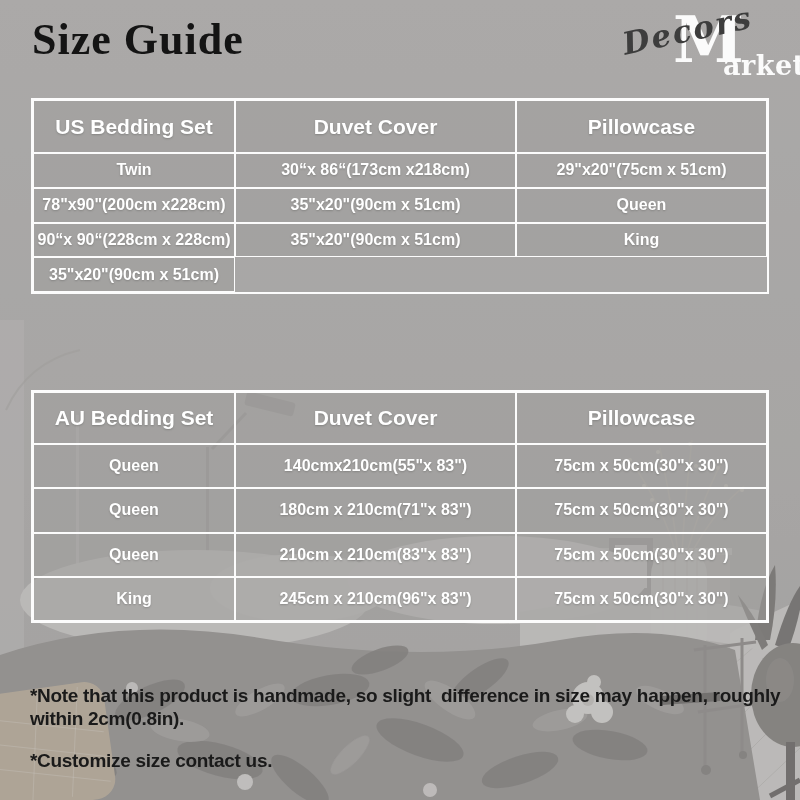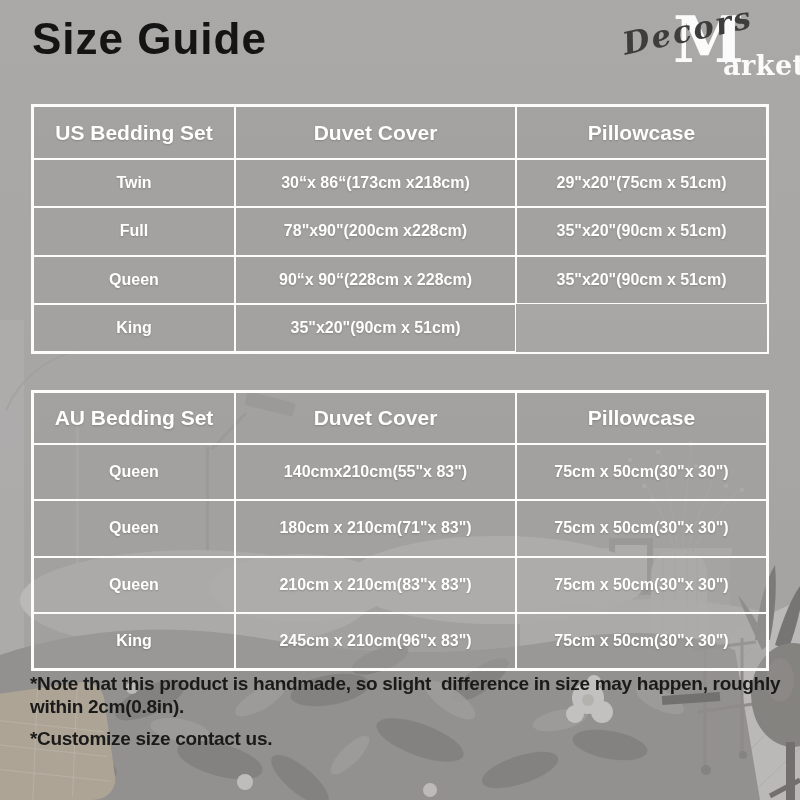--- a/index.html
+++ b/index.html
@@ -6,21 +6,21 @@
   body{
     width:800px;height:800px;position:relative;overflow:hidden;
     background:#a8a7a5;
     font-family:"Liberation Sans", sans-serif;
   }
   .scene{position:absolute;inset:0;z-index:0;}
   .content{position:absolute;inset:0;z-index:2;}
 
   .page-title{
     position:absolute;left:32px;top:14px;
-    font-family:Liberation Sans, sans-serif;font-weight:700;
+    font-family:Liberation Serif, serif;font-weight:700;
     font-size:44px;letter-spacing:1px;color:#141414;
   }
 
   .logo{position:absolute;top:8px;right:12px;width:165px;height:84px;}
   .logo-m{
     position:absolute;left:50px;top:0px;
     font-family:"DejaVu Serif",serif;font-weight:700;
     font-size:64px;line-height:1;color:#fbfbfb;
   }
   .logo-rest{
@@ -32,43 +32,43 @@
     position:absolute;left:0px;top:18px;
     font-family:"DejaVu Serif",serif;font-style:italic;font-weight:600;
     font-size:31px;color:#3d3d3d;letter-spacing:2px;
     transform:rotate(-12deg);transform-origin:left center;
   }
 
   .size-table{
     position:absolute;left:31px;width:738px;box-sizing:border-box;
     display:grid;border:2px solid #fcfcfc;
   }
-  #us-table{top:104px;height:250px;
+  #us-table{top:98px;height:196px;
     grid-template-columns:202px 281px 251px;
     grid-template-rows:53px 1fr 1fr 1fr 1fr;}
-  #au-table{top:390px;height:281px;
+  #au-table{top:390px;height:233px;
     grid-template-columns:202px 281px 251px;
     grid-template-rows:52px 1fr 1fr 1fr 1fr;}
   .cell{
     box-sizing:border-box;border:1px solid #fcfcfc;
     background:rgba(159,158,156,0.55);
     display:flex;align-items:center;justify-content:center;
     color:#ffffff;font-weight:700;font-size:16px;
     text-shadow:0 1px 2px rgba(40,40,40,0.25);
     white-space:nowrap;
   }
   .cell.head{font-size:21px;}
 
   .notes{
     position:absolute;left:30px;top:672px;width:770px;
     color:#1a1a1a;font-weight:700;font-size:19px;line-height:1.22;
     letter-spacing:-0.3px;
   }
-  .note-line{white-space:pre-wrap;}
-  .note-line + .note-line{margin-top:9px;}
+  .note-line{white-space:pre-wrap;margin-top:12px;}
+  .note-line + .note-line{margin-top:19px;}
 </style>
 </head>
 <body>
 
 <svg class="scene" width="800" height="800" viewBox="0 0 800 800" aria-hidden="true">
   <defs>
     <linearGradient id="wall" x1="0" y1="0" x2="0" y2="1">
       <stop offset="0" stop-color="#acaba9"></stop>
       <stop offset="0.55" stop-color="#a6a5a3"></stop>
       <stop offset="1" stop-color="#9f9e9c"></stop>
@@ -215,21 +215,20 @@
 
   <div class="size-table" id="us-table">
     <div class="cell head">US Bedding Set</div>
     <div class="cell head">Duvet Cover</div>
     <div class="cell head">Pillowcase</div>
 
     <div class="cell">Twin</div>
     <div class="cell">30“x 86“(173cm x218cm)</div>
     <div class="cell">29"x20"(75cm x 51cm)</div>
 
-    <div class="cell">Full</div>
     <div class="cell">78"x90"(200cm x228cm)</div>
     <div class="cell">35"x20"(90cm x 51cm)</div>
 
     <div class="cell">Queen</div>
     <div class="cell">90“x 90“(228cm x 228cm)</div>
     <div class="cell">35"x20"(90cm x 51cm)</div>
 
     <div class="cell">King</div>
     <div class="cell">35"x20"(90cm x 51cm)</div>
   </div>

